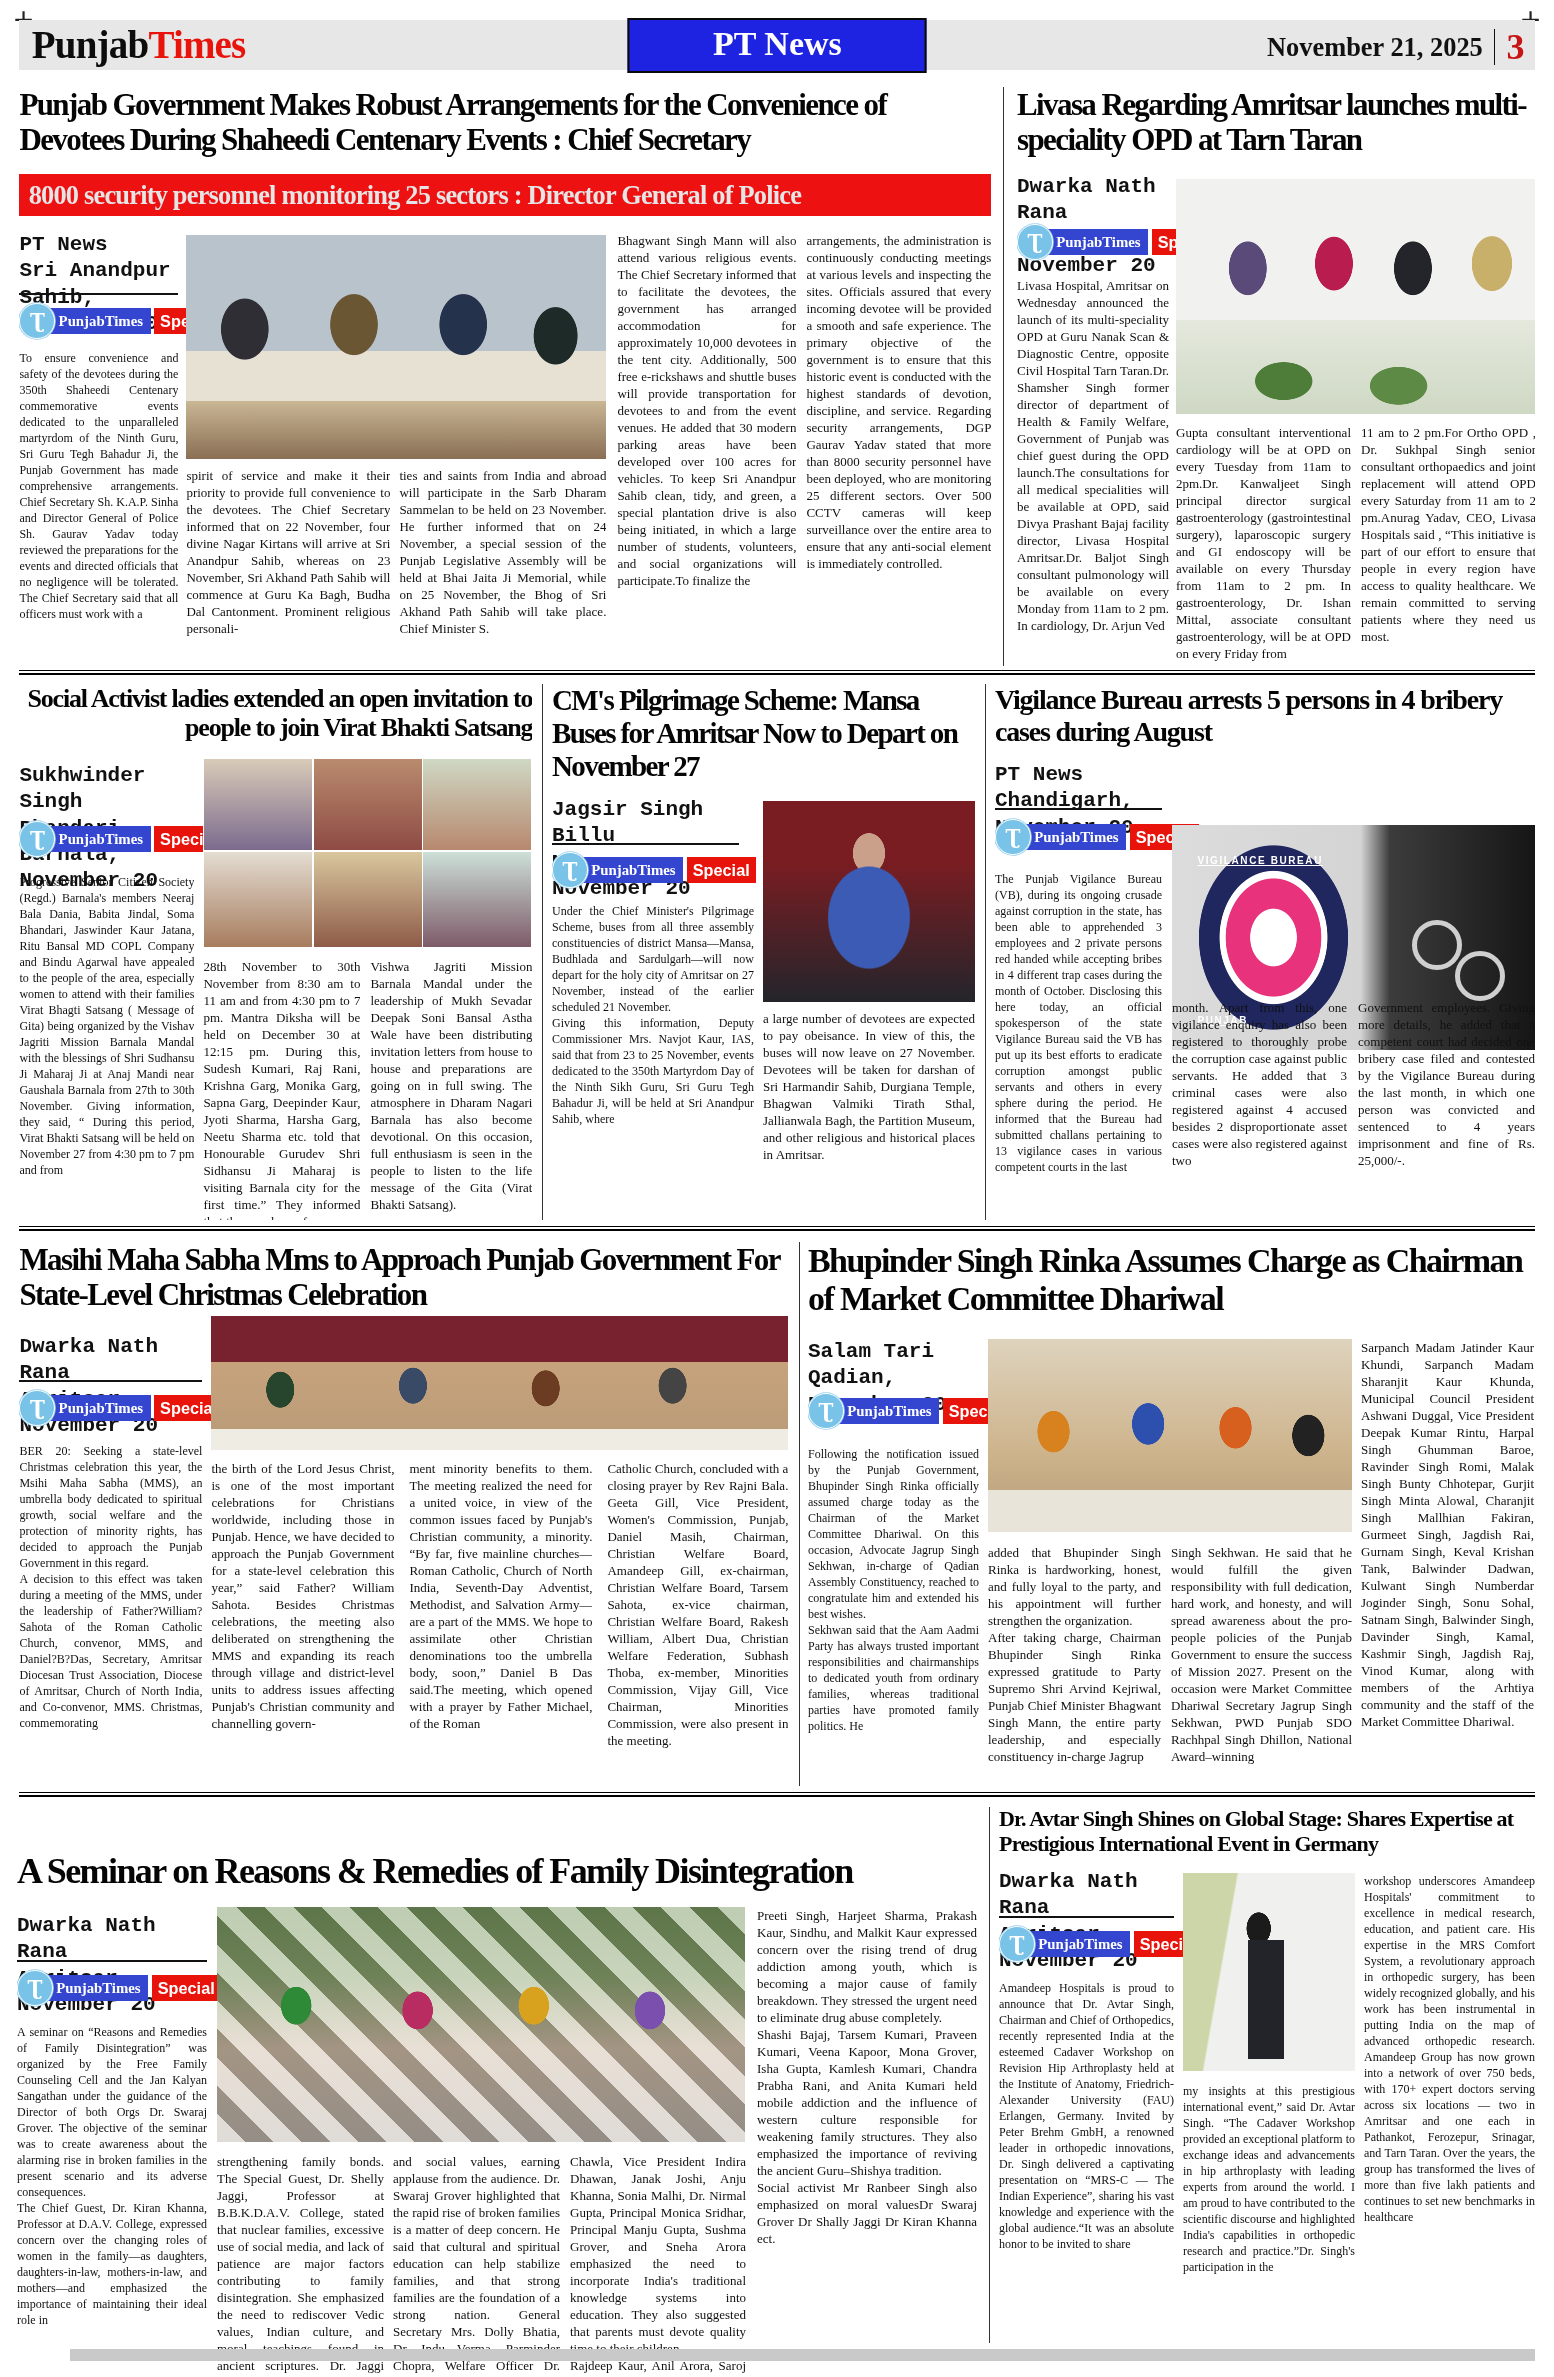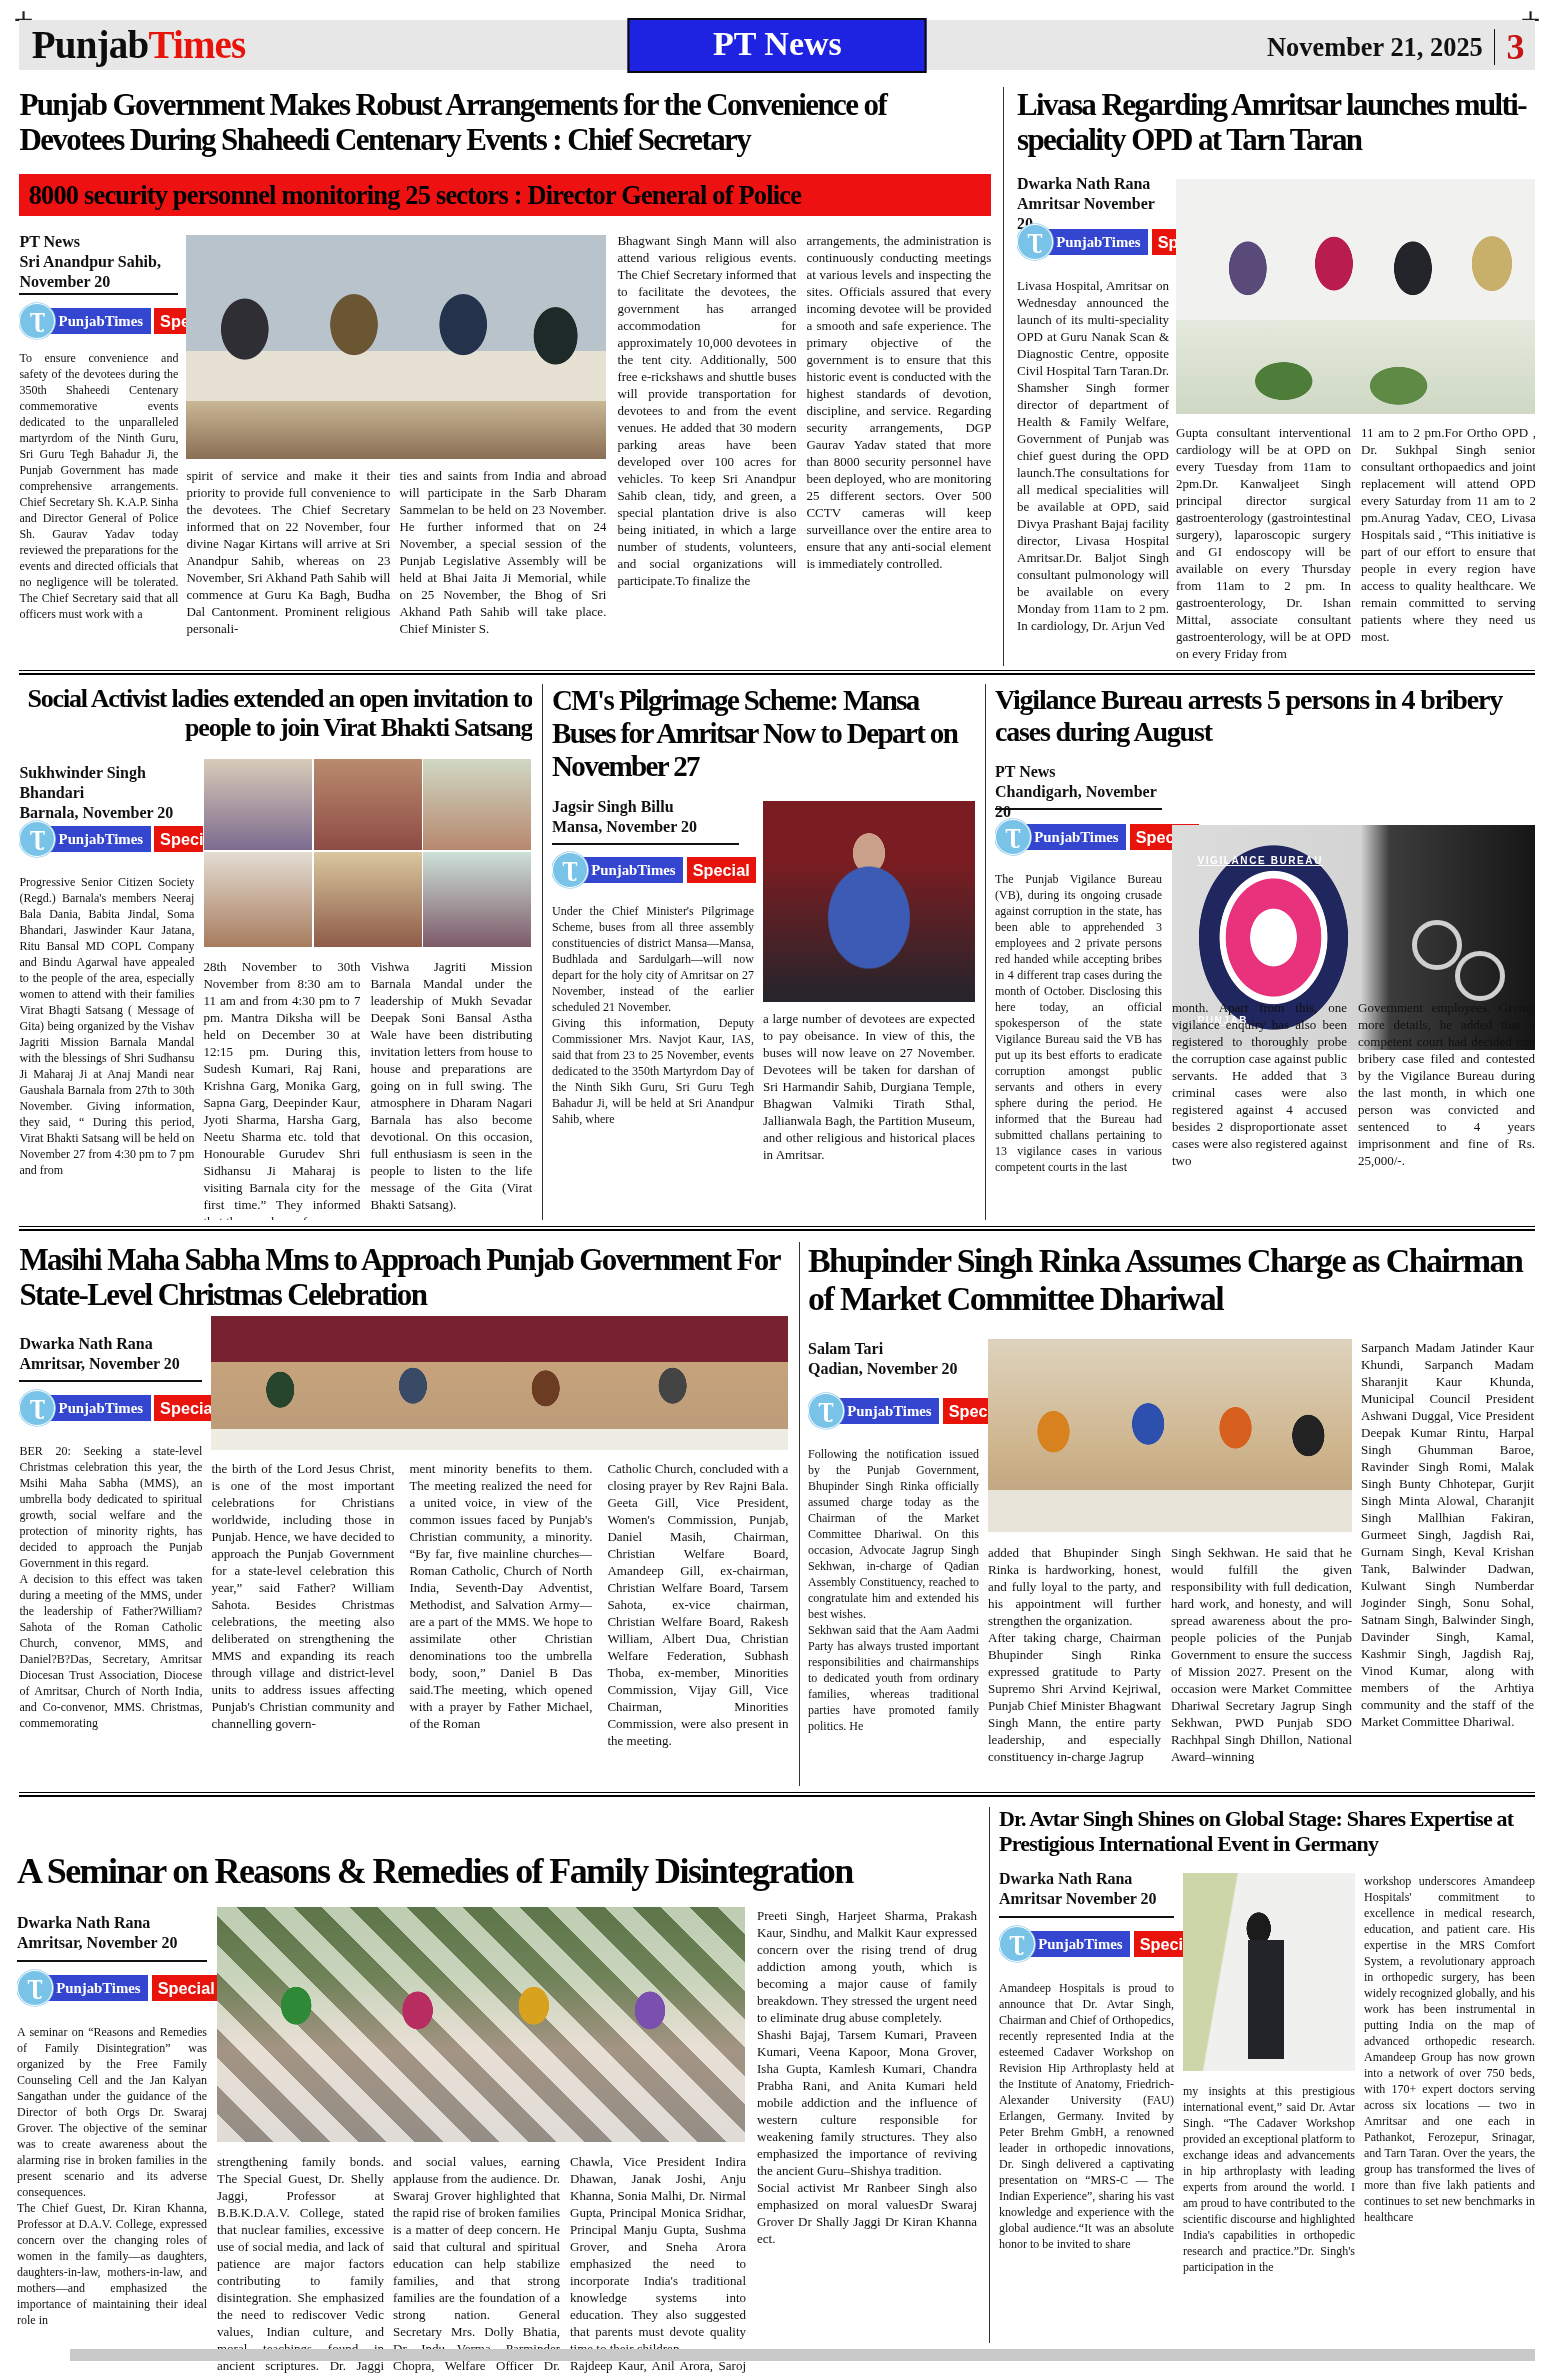--- a/index.html
+++ b/index.html
@@ -15,23 +15,23 @@
   .mast-box{position:absolute;left:50%;top:-1.6px;transform:translateX(-50%);width:295px;height:51px;
             background:#1d23e0;border:2.3px solid #0a0a0a;color:#fff;text-align:center;
             font-weight:bold;font-size:34px;line-height:48px;}
   .mast-right{position:absolute;right:11px;top:6.2px;display:flex;align-items:center;gap:11px;}
   .mast-date{font-weight:bold;font-size:26.4px;}
   .mast-sep{width:1.6px;height:36px;background:#111;}
   .mast-page{font-weight:bold;font-size:36px;color:#c81414;}
   
   .art{position:absolute;overflow:hidden;}
   .hl{margin:0;font-weight:bold;line-height:1.13;letter-spacing:-1.6px;color:#050505;}
-  .banner{position:absolute;background:#ee1111;color:#000000;font-weight:bold;font-size:26.4px;
+  .banner{position:absolute;background:#ee1111;color:#e5e5e5;font-weight:bold;font-size:26.4px;
           line-height:42px;height:42px;padding-left:9.3px;letter-spacing:-0.8px;width:100%;box-sizing:border-box;}
-  .byline{font-weight:bold;font-size:16px;line-height:1.25;}
+  .byline{font-weight:bold;font-size:21px;line-height:1.25;font-family:Liberation Mono, monospace;}
   .bt{font-size:13px;line-height:17px;text-align:justify;white-space:pre-line;overflow:hidden;}
   .bt-sm{font-size:12px;line-height:16px;}
   
   .strip{display:flex;align-items:center;height:34px;}
   .strip-circ{width:34px;height:34px;border-radius:50%;background:#79c3e8;border:1.6px solid #fff;
               box-shadow:0 0 0 0.8px #9ad0ee;z-index:2;display:flex;align-items:center;justify-content:center;
               font:bold 20px "DejaVu Serif",serif;color:#fff;flex:0 0 34px;}
   .strip-pt{background:#3446cf;color:#fff;font-size:14.8px;font-weight:bold;height:26.4px;line-height:26.4px;
             padding:0 7.8px 0 11px;margin-left:-7.8px;white-space:nowrap;}
   .strip-sp{background:#e8140c;color:#fff;font:bold 16.3px "Liberation Sans",sans-serif;height:26.4px;

